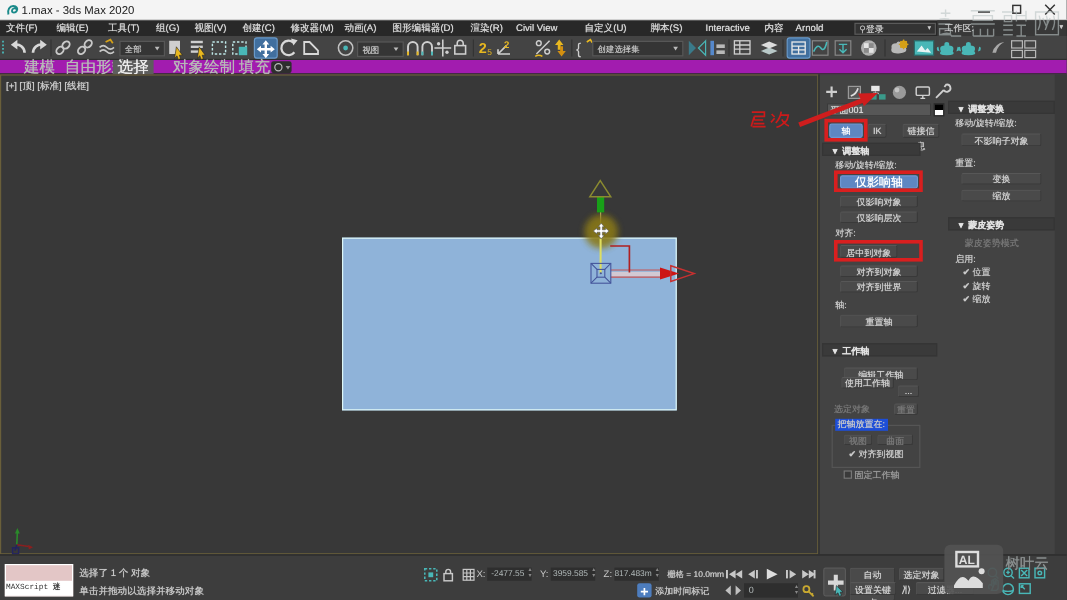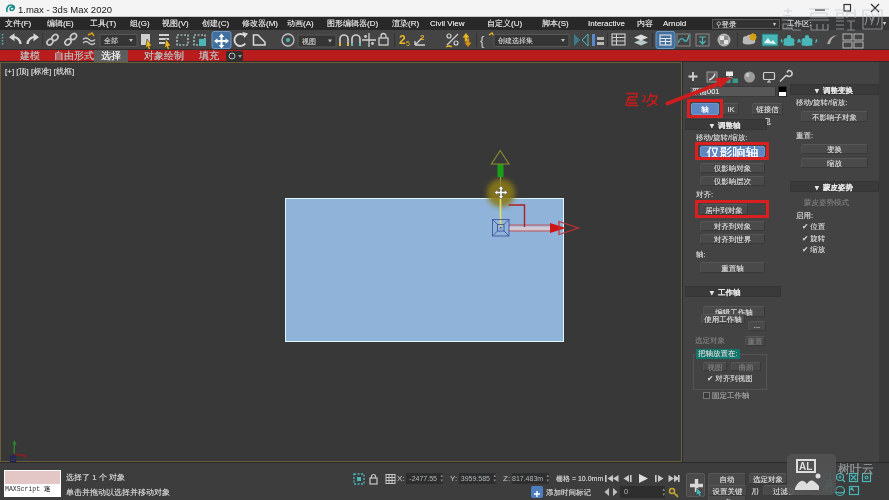--- a/index.html
+++ b/index.html
@@ -1,21 +1,21 @@
 <!DOCTYPE html>
 <html><head><meta charset="utf-8"><style>
 *{margin:0;padding:0;box-sizing:border-box}
 html,body{width:889px;height:500px;overflow:hidden}
 body{position:relative;font-family:"Liberation Sans",sans-serif;background:#3a3a3a;-webkit-font-smoothing:antialiased}
 .ab{position:absolute}
 .cj{text-shadow:0 0 .6px currentColor}
 .btn{position:absolute;background:#4a4a4a;border:1px solid #393939;border-top-color:#575757;border-left-color:#515151;color:#cfcfcf;font-size:7.5px;text-align:center;border-radius:2px}
 .lbl{position:absolute;color:#c9c9c9;font-size:7.5px;white-space:nowrap}
 .redbox{position:absolute;border:3px solid #d91f1f;z-index:30}
-.hdr{position:absolute;left:684px;width:95px;height:11px;background:#3a3a3a;border:1px solid #353535;color:#e4e4e4;font-size:7.5px;font-weight:bold;padding-left:24px;line-height:11px}
+.hdr{position:absolute;left:684px;width:95px;height:11px;background:#3a3a3a;border:1px solid #353535;color:#e4e4e4;font-size:7.5px;font-weight:bold;padding-left:8px;line-height:11px}
 .chk{position:absolute;color:#c9c9c9;font-size:7.5px}
 </style></head>
 <body>
 
 <div class="ab" style="left:0;top:0;width:889px;height:17px;background:#f4f4f4;border-bottom:1px solid #c8c8c8">
   <svg class="ab" style="left:5px;top:3px" width="11" height="11" viewBox="0 0 11 11">
       <path d="M2 9 C1 5 3 2 6 2 C9 2 10 4 9 6 C8 8 5 8 5 6 C5 4 8 3 9 5" stroke="#1a8a8a" stroke-width="1.6" fill="none"></path>
     </svg>
   <div class="ab" style="left:18px;top:3.5px;font-size:9.5px;color:#1a1a1a">1.max - 3ds Max 2020</div>
   <svg class="ab" style="left:805px;top:0" width="84" height="17" viewBox="0 0 84 17">
@@ -188,21 +188,21 @@
         <rect x="854" y="4" width="9" height="6"></rect>
         <rect x="843" y="12" width="9" height="6"></rect>
         <rect x="854" y="12" width="9" height="6"></rect>
       </g>
   </svg>
   <div class="ab cj" style="left:104px;top:35.5px;font-size:7px;color:#c0c0c0;z-index:2;top:5.5px">全部</div>
   <div class="ab cj" style="left:302px;top:6.5px;font-size:7px;color:#c0c0c0;z-index:2">视图</div>
   <div class="ab cj" style="left:498px;top:6px;font-size:7px;color:#c0c0c0;z-index:2">创建选择集</div>
 </div>
 
-<div class="ab cj" style="left:0;top:50px;width:889px;height:12px;background:#b91c1c;border-bottom:1px solid #2d2d2d;color:#b8b8b8;font-size:10px;line-height:12px">
+<div class="ab cj" style="left:0;top:50px;width:889px;height:12px;background:#a21caf;border-bottom:1px solid #2d2d2d;color:#b8b8b8;font-size:13px;line-height:12px">
   <span class="ab" style="left:20px">建模</span>
   <span class="ab" style="left:54px">自由形式</span>
   <span class="ab" style="left:94px;top:0;width:34px;height:12px;background:#5d5d5d;color:#eee;text-align:center">选择</span>
   <span class="ab" style="left:144px">对象绘制</span>
   <span class="ab" style="left:199px">填充</span>
   <span class="ab" style="left:226px;top:1px;width:17px;height:10px;background:#2e2e2e;border-radius:2px"><svg width="17" height="10">
         <circle cx="6" cy="5" r="3" fill="none" stroke="#bbb"></circle>
         <path d="M12 4 l4 0 -2 3z" fill="#999"></path>
       </svg></span>
 </div>
@@ -272,40 +272,40 @@
   <div class="ab" style="left:6px;top:24px;width:87px;height:11px;background:#575757;border:1px solid #3a3a3a;color:#d8d8d8;font-size:7.5px;line-height:10px"><span class="cj" style="margin-left:2px">平面001</span></div>
   <div class="ab" style="left:95px;top:24px;width:9px;height:11px;border:1px solid #2a2a2a;background:linear-gradient(#000 0 50%,#fff 50% 100%)"></div>
 
   <div class="ab cj" style="left:8px;top:41px;width:28px;height:12px;background:#5e87c2;border:1px solid #6f98d3;border-radius:2px;color:#fff;font-size:7.5px;text-align:center;line-height:12px">轴</div>
   <div class="redbox" style="left:4px;top:37px;width:36px;height:19px"></div>
   <div class="btn cj" style="left:40px;top:41px;width:16px;height:12px;line-height:12px">IK</div>
   <div class="btn cj" style="left:69px;top:41px;width:31px;height:12px;line-height:12px">链接信息</div>
 
   <div class="hdr cj" style="left:2px;top:57px;width:82px">▾&nbsp; 调整轴</div>
   <div class="lbl cj" style="left:13px;top:71px">移动/旋转/缩放:</div>
-  <div class="ab cj" style="left:17px;top:84px;width:65px;height:11px;background:#5e87c2;border:1px solid #6f98d3;border-radius:2px;color:#fff;font-size:13px;text-align:center;line-height:11px">仅影响轴</div>
+  <div class="ab cj" style="left:17px;top:84px;width:65px;height:11px;background:#5e87c2;border:1px solid #6f98d3;border-radius:2px;color:#fff;font-size:10px;text-align:center;line-height:11px">仅影响轴</div>
   <div class="redbox" style="left:12px;top:80px;width:74px;height:18px"></div>
   <div class="btn cj" style="left:17px;top:101px;width:65px;height:10px;line-height:10px">仅影响对象</div>
   <div class="btn cj" style="left:17px;top:114px;width:65px;height:10px;line-height:10px">仅影响层次</div>
   <div class="lbl cj" style="left:13px;top:128px">对齐:</div>
   <div class="btn cj" style="left:17px;top:142px;width:48px;height:11px;line-height:11px">居中到对象</div>
   <div class="redbox" style="left:12px;top:138px;width:74px;height:18px"></div>
   <div class="btn cj" style="left:17px;top:159px;width:65px;height:10px;line-height:10px">对齐到对象</div>
   <div class="btn cj" style="left:17px;top:172px;width:65px;height:10px;line-height:10px">对齐到世界</div>
   <div class="lbl cj" style="left:13px;top:188px">轴:</div>
   <div class="btn cj" style="left:17px;top:200px;width:65px;height:11px;line-height:11px">重置轴</div>
 
   <div class="hdr cj" style="left:2px;top:224px;width:96px">▾&nbsp; 工作轴</div>
   <div class="btn cj" style="left:20px;top:244px;width:62px;height:11px;line-height:11px">编辑工作轴</div>
   <div class="btn cj" style="left:18px;top:252px;width:44px;height:10px;line-height:10px">使用工作轴</div>
   <div class="btn cj" style="left:65px;top:259px;width:18px;height:10px;line-height:8px">...</div>
   <div class="lbl cj" style="left:12px;top:274px;color:#777">选定对象</div>
   <div class="btn cj" style="left:62px;top:274px;width:20px;height:10px;line-height:10px;color:#777">重置</div>
   <div class="ab" style="left:10px;top:292px;width:74px;height:36px;border:1px solid #555"></div>
-  <div class="ab cj" style="left:13px;top:287px;background:#0f766e;color:#c9c9c9;font-size:7.5px;padding:0 2px">把轴放置在:</div>
+  <div class="ab cj" style="left:13px;top:287px;background:#1d4ed8;color:#c9c9c9;font-size:7.5px;padding:0 2px">把轴放置在:</div>
   <div class="btn cj" style="left:20px;top:300px;width:24px;height:9px;line-height:9px;color:#777">视图</div>
   <div class="btn cj" style="left:48px;top:300px;width:30px;height:9px;line-height:9px;color:#777">曲面</div>
   <div class="chk cj" style="left:24px;top:312px">✔ 对齐到视图</div>
   <div class="chk cj" style="left:20px;top:329px;color:#9a9a9a"><span style="display:inline-block;width:7px;height:7px;border:1px solid #777;background:#3a3a3a;vertical-align:-1px"></span> 固定工作轴</div>
 
   <div class="hdr cj" style="left:107px;top:22px;width:89px">▾&nbsp; 调整变换</div>
   <div class="lbl cj" style="left:113px;top:36px">移动/旋转/缩放:</div>
   <div class="btn cj" style="left:118px;top:49px;width:67px;height:11px;line-height:11px">不影响子对象</div>
   <div class="lbl cj" style="left:113px;top:69px">重置:</div>
   <div class="btn cj" style="left:118px;top:82px;width:67px;height:10px;line-height:10px">变换</div>

